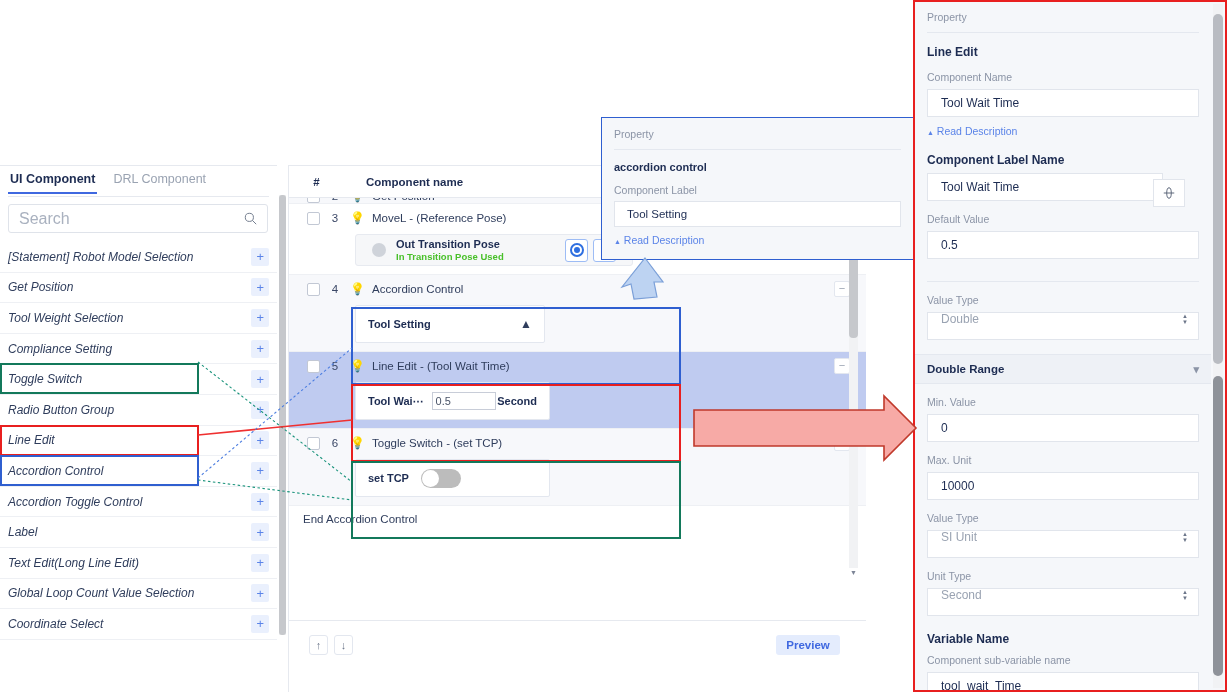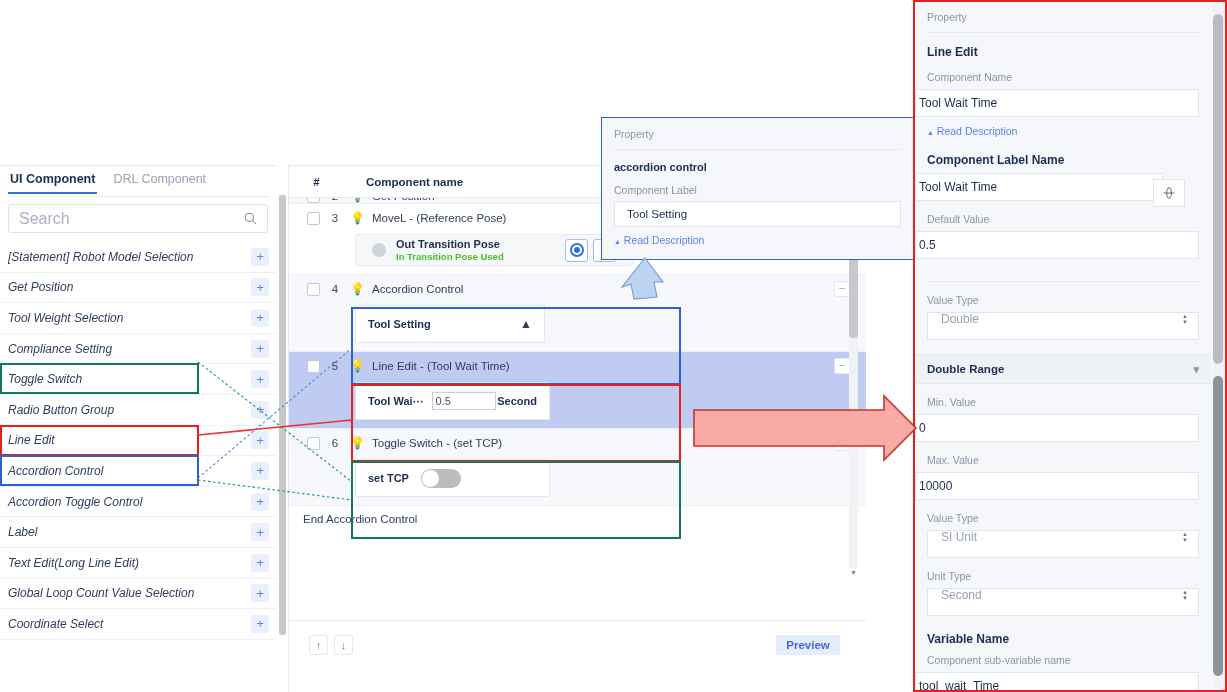--- a/index.html
+++ b/index.html
@@ -164,22 +164,22 @@
   #rpanel {
     position: absolute; left: 913px; top: 0; width: 314px; height: 692px;
     background: #f5f7fa; border: 2px solid #e81f1f;
   }
   .rp-scroll { position: absolute; left: 0; top: 0; right: 14px; bottom: 0; overflow: hidden; }
   .rp-title { font-size: 10.5px; color: #8b94a6; padding: 9px 0 0 12px; }
   .rp-divider { height: 1px; background: #e4e8ef; margin: 9px 12px 0 12px; }
   .rp-head { font-size: 12px; font-weight: bold; color: #1d2c52; padding: 12px 0 0 12px; }
   .rp-lab { font-size: 10.5px; color: #8b94a6; padding: 12px 0 0 12px; }
   .rp-input {
-    margin: 6px 12px 0 0; height: 28px; background: #fff; border: 1px solid #e1e5ec;
-    display: flex; align-items: center; padding-left: 3px; font-size: 12px; color: #1d2c52;
+    margin: 6px 12px 0 12px; height: 28px; background: #fff; border: 1px solid #e1e5ec;
+    display: flex; align-items: center; padding-left: 13px; font-size: 12px; color: #1d2c52;
   }
   .rp-input.with-btn { margin-right: 48px; }
   .globe-btn {
     position: absolute; right: 26px; width: 32px; height: 28px; background: #fff;
     border: 1px solid #e1e5ec; display: flex; align-items: center; justify-content: center; cursor: pointer;
   }
   .rp-select {
     margin: 6px 12px 0 12px; height: 28px; background: #fff; border: 1px solid #e1e5ec;
     display: flex; align-items: center; padding: 0 10px 14px 13px; font-size: 12px; color: #9aa3b2; cursor: pointer;
   }
@@ -454,21 +454,21 @@
       </div>
 
       <div class="rp-section">
         <span>Double Range</span>
         <span class="chev">▾</span>
       </div>
 
       <div class="rp-lab">Min. Value</div>
       <div class="rp-input">0</div>
 
-      <div class="rp-lab">Max. Value</div>
+      <div class="rp-lab">Max. Unit</div>
       <div class="rp-input">10000</div>
 
       <div class="rp-lab">Value Type</div>
       <div class="rp-select">
         <span>SI Unit</span>
         <span class="spin">
             <span>▲</span>
             <span>▼</span>
           </span>
       </div>

